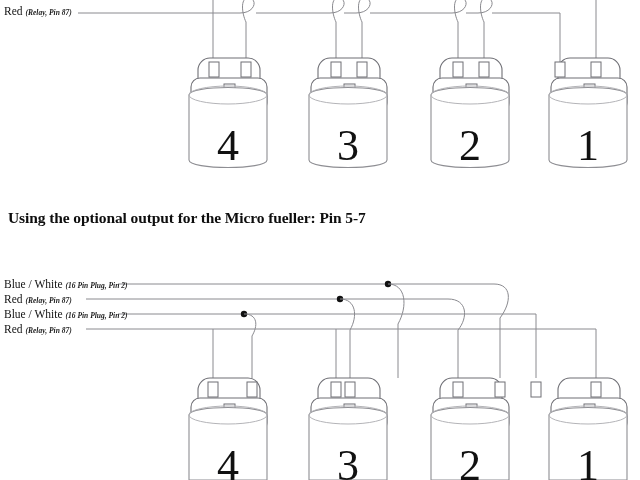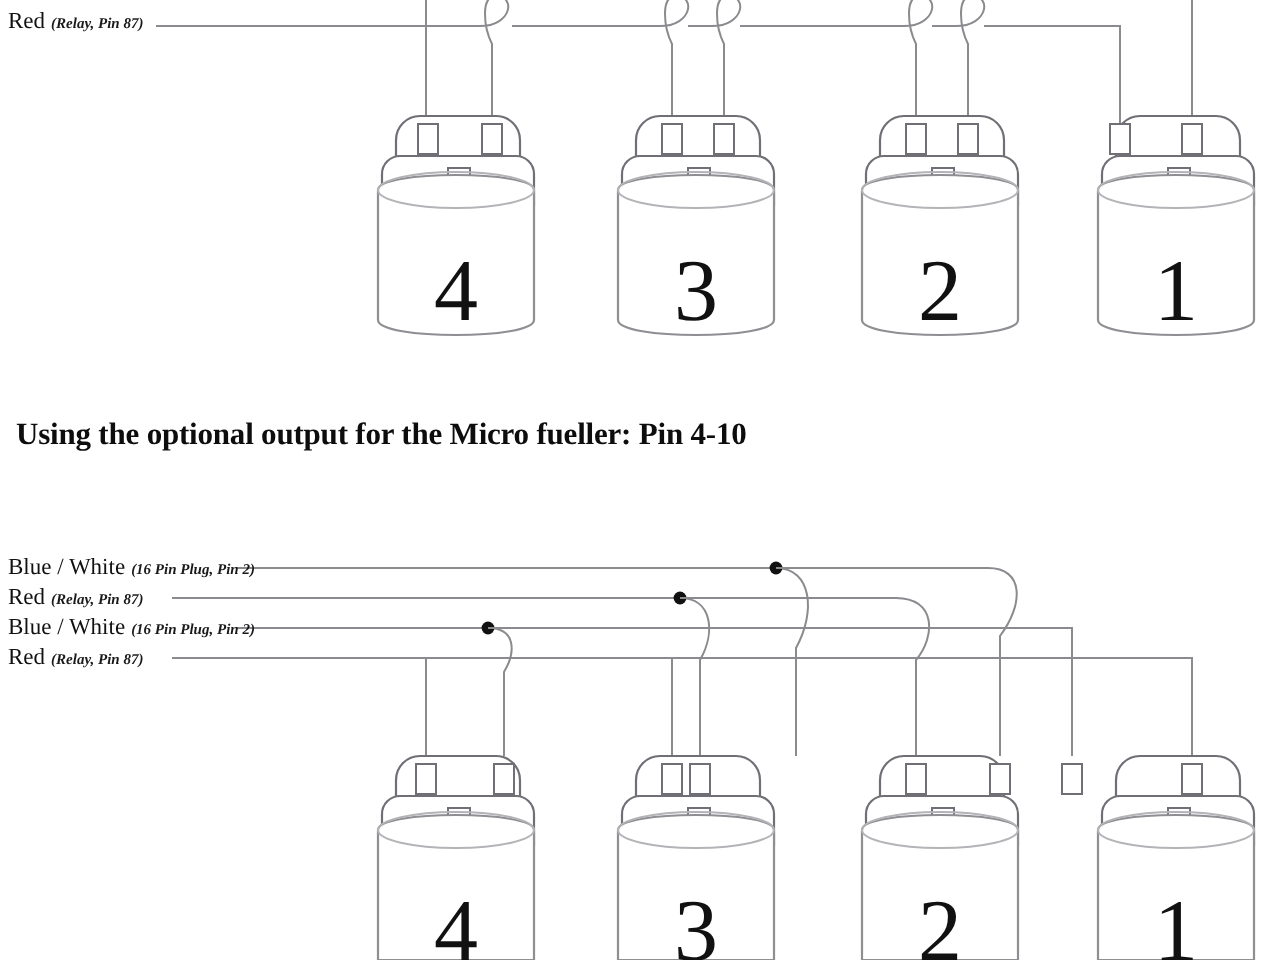--- a/index.html
+++ b/index.html
@@ -241,21 +241,21 @@
         <ellipse class="ellipse-faint" cx="588" cy="415" rx="39" ry="9"></ellipse>
         <text class="inj-number" x="588" y="480">1</text>
       </g>
     </g>
   </svg>
 
   <div class="label-row" style="left:4px; top:2px;">
     <span class="label-main">Red</span><span class="label-sub">(Relay, Pin 87)</span>
   </div>
 
-  <div id="section-heading">Using the optional output for the Micro fueller: Pin 4-10</div>
+  <div id="section-heading">Using the optional output for the Micro fueller: Pin 5-7</div>
 
   <div class="label-row" style="left:4px; top:275px;">
     <span class="label-main">Blue / White</span><span class="label-sub">(16 Pin Plug, Pin 2)</span>
   </div>
 
   <div class="label-row" style="left:4px; top:290px;">
     <span class="label-main">Red</span><span class="label-sub">(Relay, Pin 87)</span>
   </div>
 
   <div class="label-row" style="left:4px; top:305px;">

